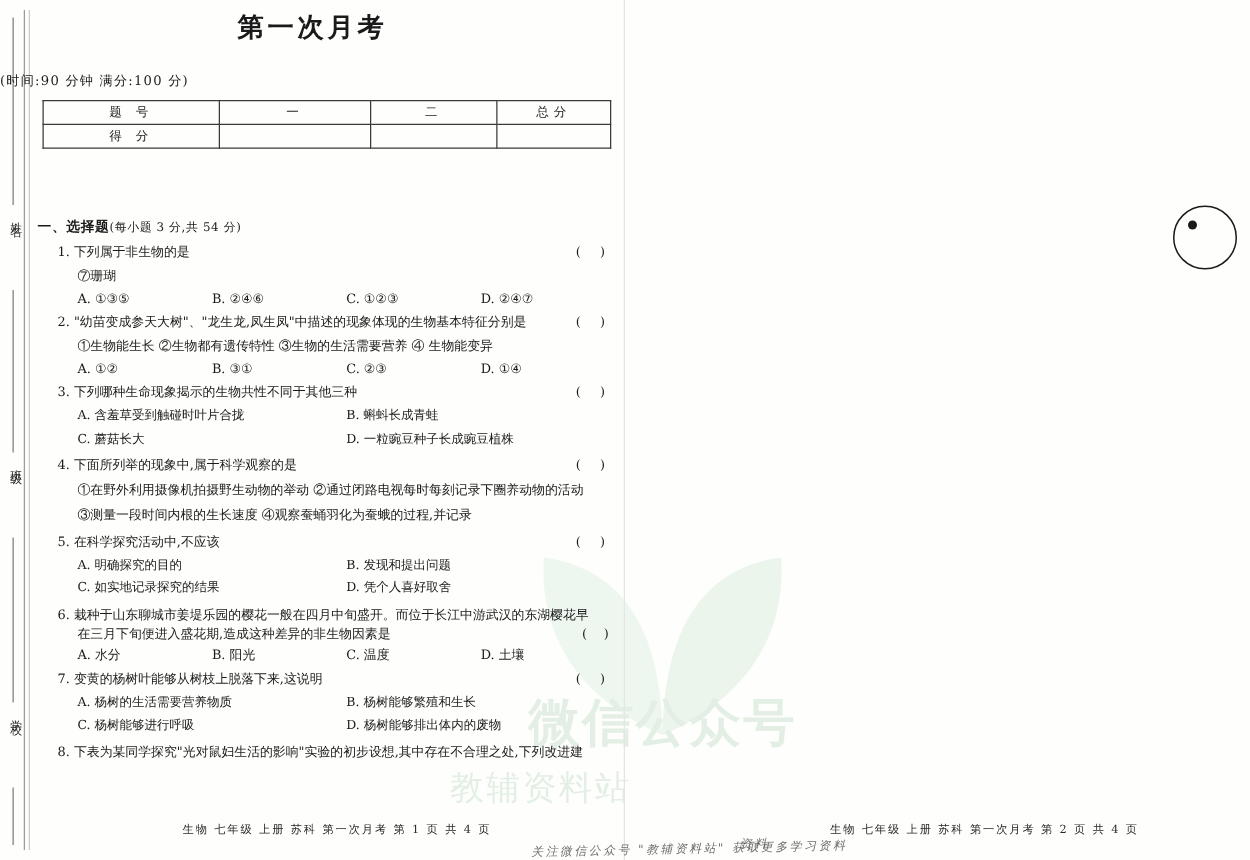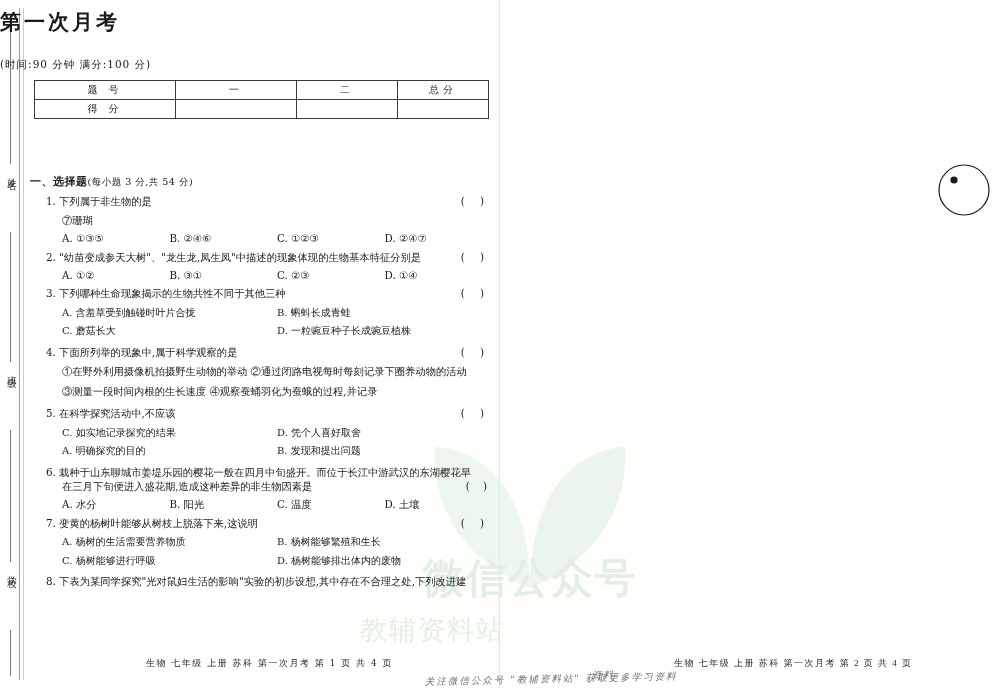--- a/index.html
+++ b/index.html
@@ -47,21 +47,21 @@
     font-family:"DejaVu Sans","Liberation Sans",sans-serif;
     white-space:nowrap;
   }
   .vdash{position:absolute;left:10px;width:0;border-left:1px solid #7c7c7c;}
 
   
   .gutter{position:absolute;left:499px;top:0;width:0;height:688px;border-left:1px solid #e3e3e3;z-index:1;}
 
   
   .doc-title{
-    position:absolute;left:0;top:8px;width:500px;text-align:left;
+    position:absolute;left:0;top:8px;width:500px;text-align:center;
     font-size:21px;font-weight:bold;letter-spacing:3px;
     font-family:"DejaVu Serif","Liberation Serif",serif;
   }
   .doc-sub{
     position:absolute;left:0;top:58px;width:500px;text-align:left;
     font-size:10.5px;letter-spacing:1px;
   }
   
   .score-table{
     position:absolute;left:34px;top:80px;width:450px;
@@ -193,20 +193,21 @@
           <span>D. ②④⑦</span>
         </div>
       </div>
 
       <div class="q">
         <div class="q-stem">
           <span class="paren">(    )</span>
           <span>2.</span>
           <span>"幼苗变成参天大树"、"龙生龙,凤生凤"中描述的现象体现的生物基本特征分别是</span>
         </div>
+        <div class="circ-list">①生物能生长  ②生物都有遗传特性  ③生物的生活需要营养  ④ 生物能变异</div>
         <div class="opt-4col">
           <span>A. ①②</span>
           <span>B. ③①</span>
           <span>C. ②③</span>
           <span>D. ①④</span>
         </div>
       </div>
 
       <div class="q">
         <div class="q-stem">
@@ -234,26 +235,26 @@
         <div class="circ-list">③测量一段时间内根的生长速度   ④观察蚕蛹羽化为蚕蛾的过程,并记录</div>
       </div>
 
       <div class="q">
         <div class="q-stem">
           <span class="paren">(    )</span>
           <span>5.</span>
           <span>在科学探究活动中,不应该</span>
         </div>
         <div class="opt-line opt-2col">
+          <span class="oA">A. 明确探究的目的</span>
+          <span class="oB">B. 发现和提出问题</span>
+        </div>
+        <div class="opt-line opt-2col">
           <span class="oA">C. 如实地记录探究的结果</span>
           <span class="oB">D. 凭个人喜好取舍</span>
-        </div>
-        <div class="opt-line opt-2col">
-          <span class="oA">A. 明确探究的目的</span>
-          <span class="oB">B. 发现和提出问题</span>
         </div>
       </div>
 
       <div class="q">
         <div class="q-stem">
           <span>6.</span>
           <span>栽种于山东聊城市姜堤乐园的樱花一般在四月中旬盛开。而位于长江中游武汉的东湖樱花早</span>
         </div>
         <div class="q-stem2">
           <span class="paren-inline">(    )</span>
@@ -295,19 +296,19 @@
     <div class="footer footer-left">生物  七年级  上册  苏科  第一次月考  第 1 页  共 4 页</div>
   </div>
 
   <div class="page page-right">
 
     <svg class="scope" viewBox="0 0 60 60">
       <circle cx="30" cy="30" r="25" fill="none" stroke="#1c1c1c" stroke-width="1.2"></circle>
       <circle cx="20" cy="20" r="3.6" fill="#1c1c1c"></circle>
     </svg>
 
-    <div class="footer footer-right" style="left:174px;font-family:Liberation Serif, serif;">生物  七年级  上册  苏科  第一次月考  第 2 页  共 4 页</div>
+    <div class="footer footer-right" style="left:164px;">生物  七年级  上册  苏科  第一次月考  第 2 页  共 4 页</div>
   </div>
 
   <div class="handwriting">关注微信公众号 "教辅资料站" 获取更多学习资料</div>
   <div class="handwriting2">资料</div>
 
 </div>
 
 </body></html>

